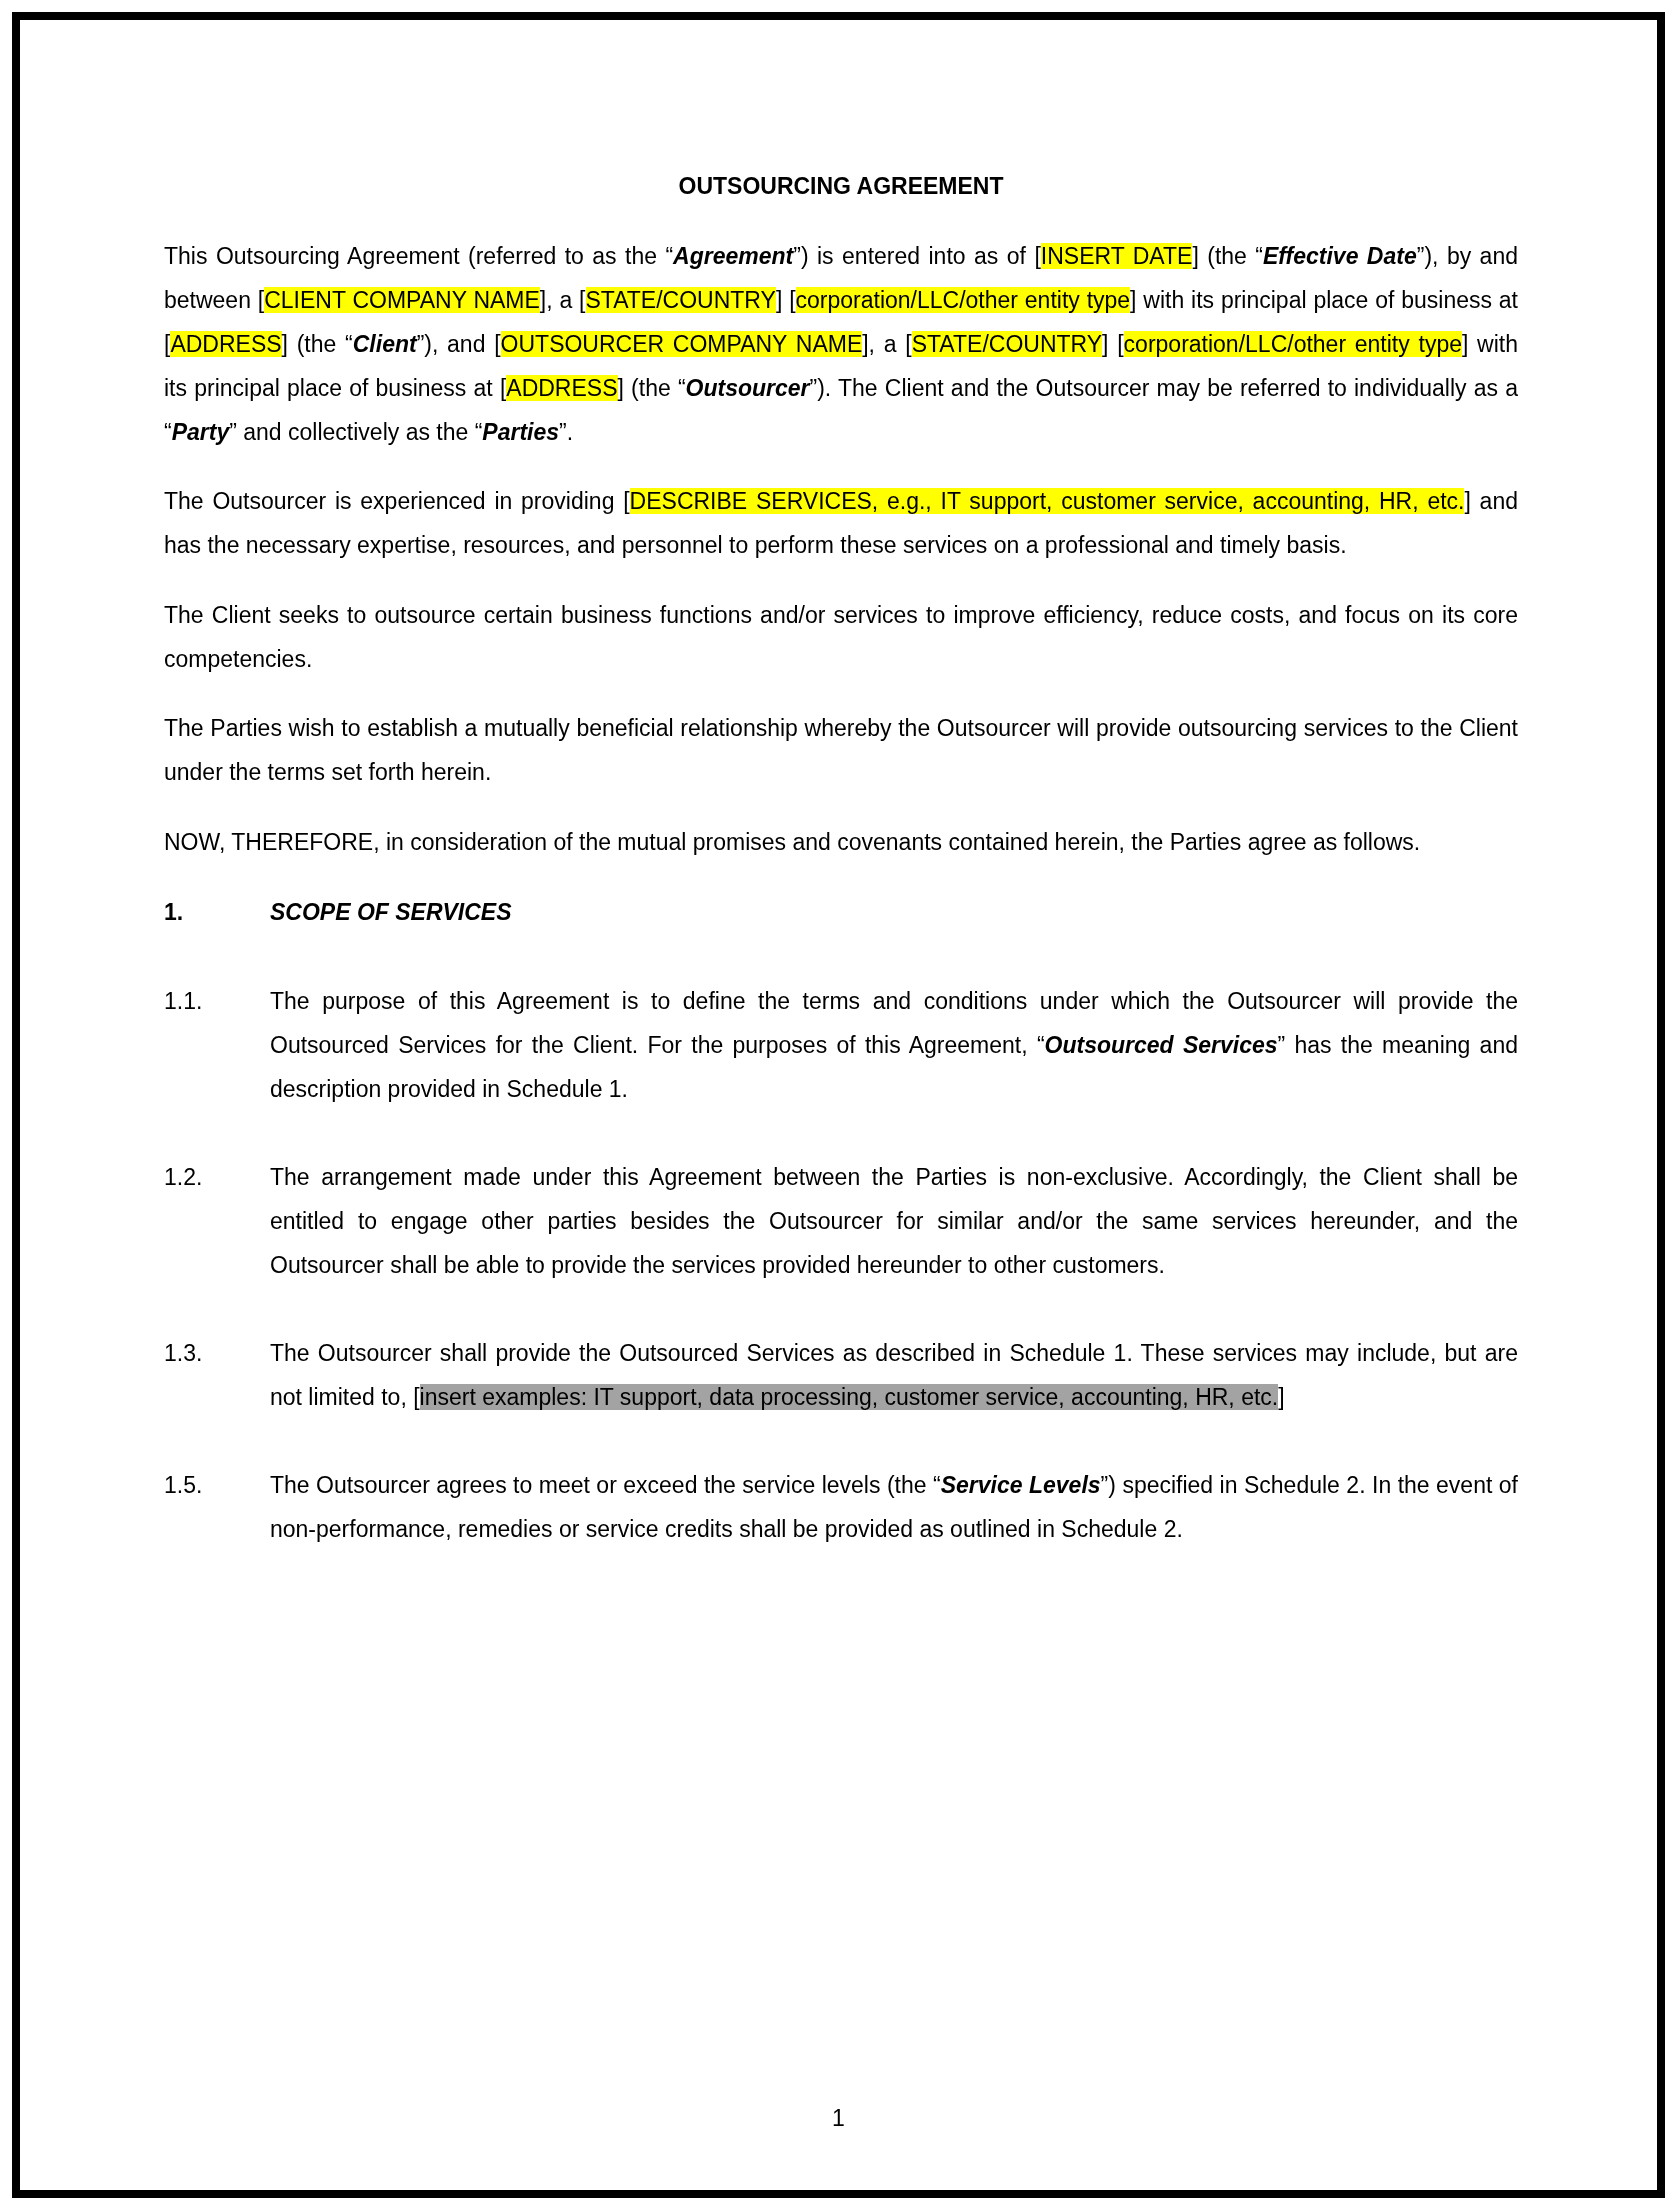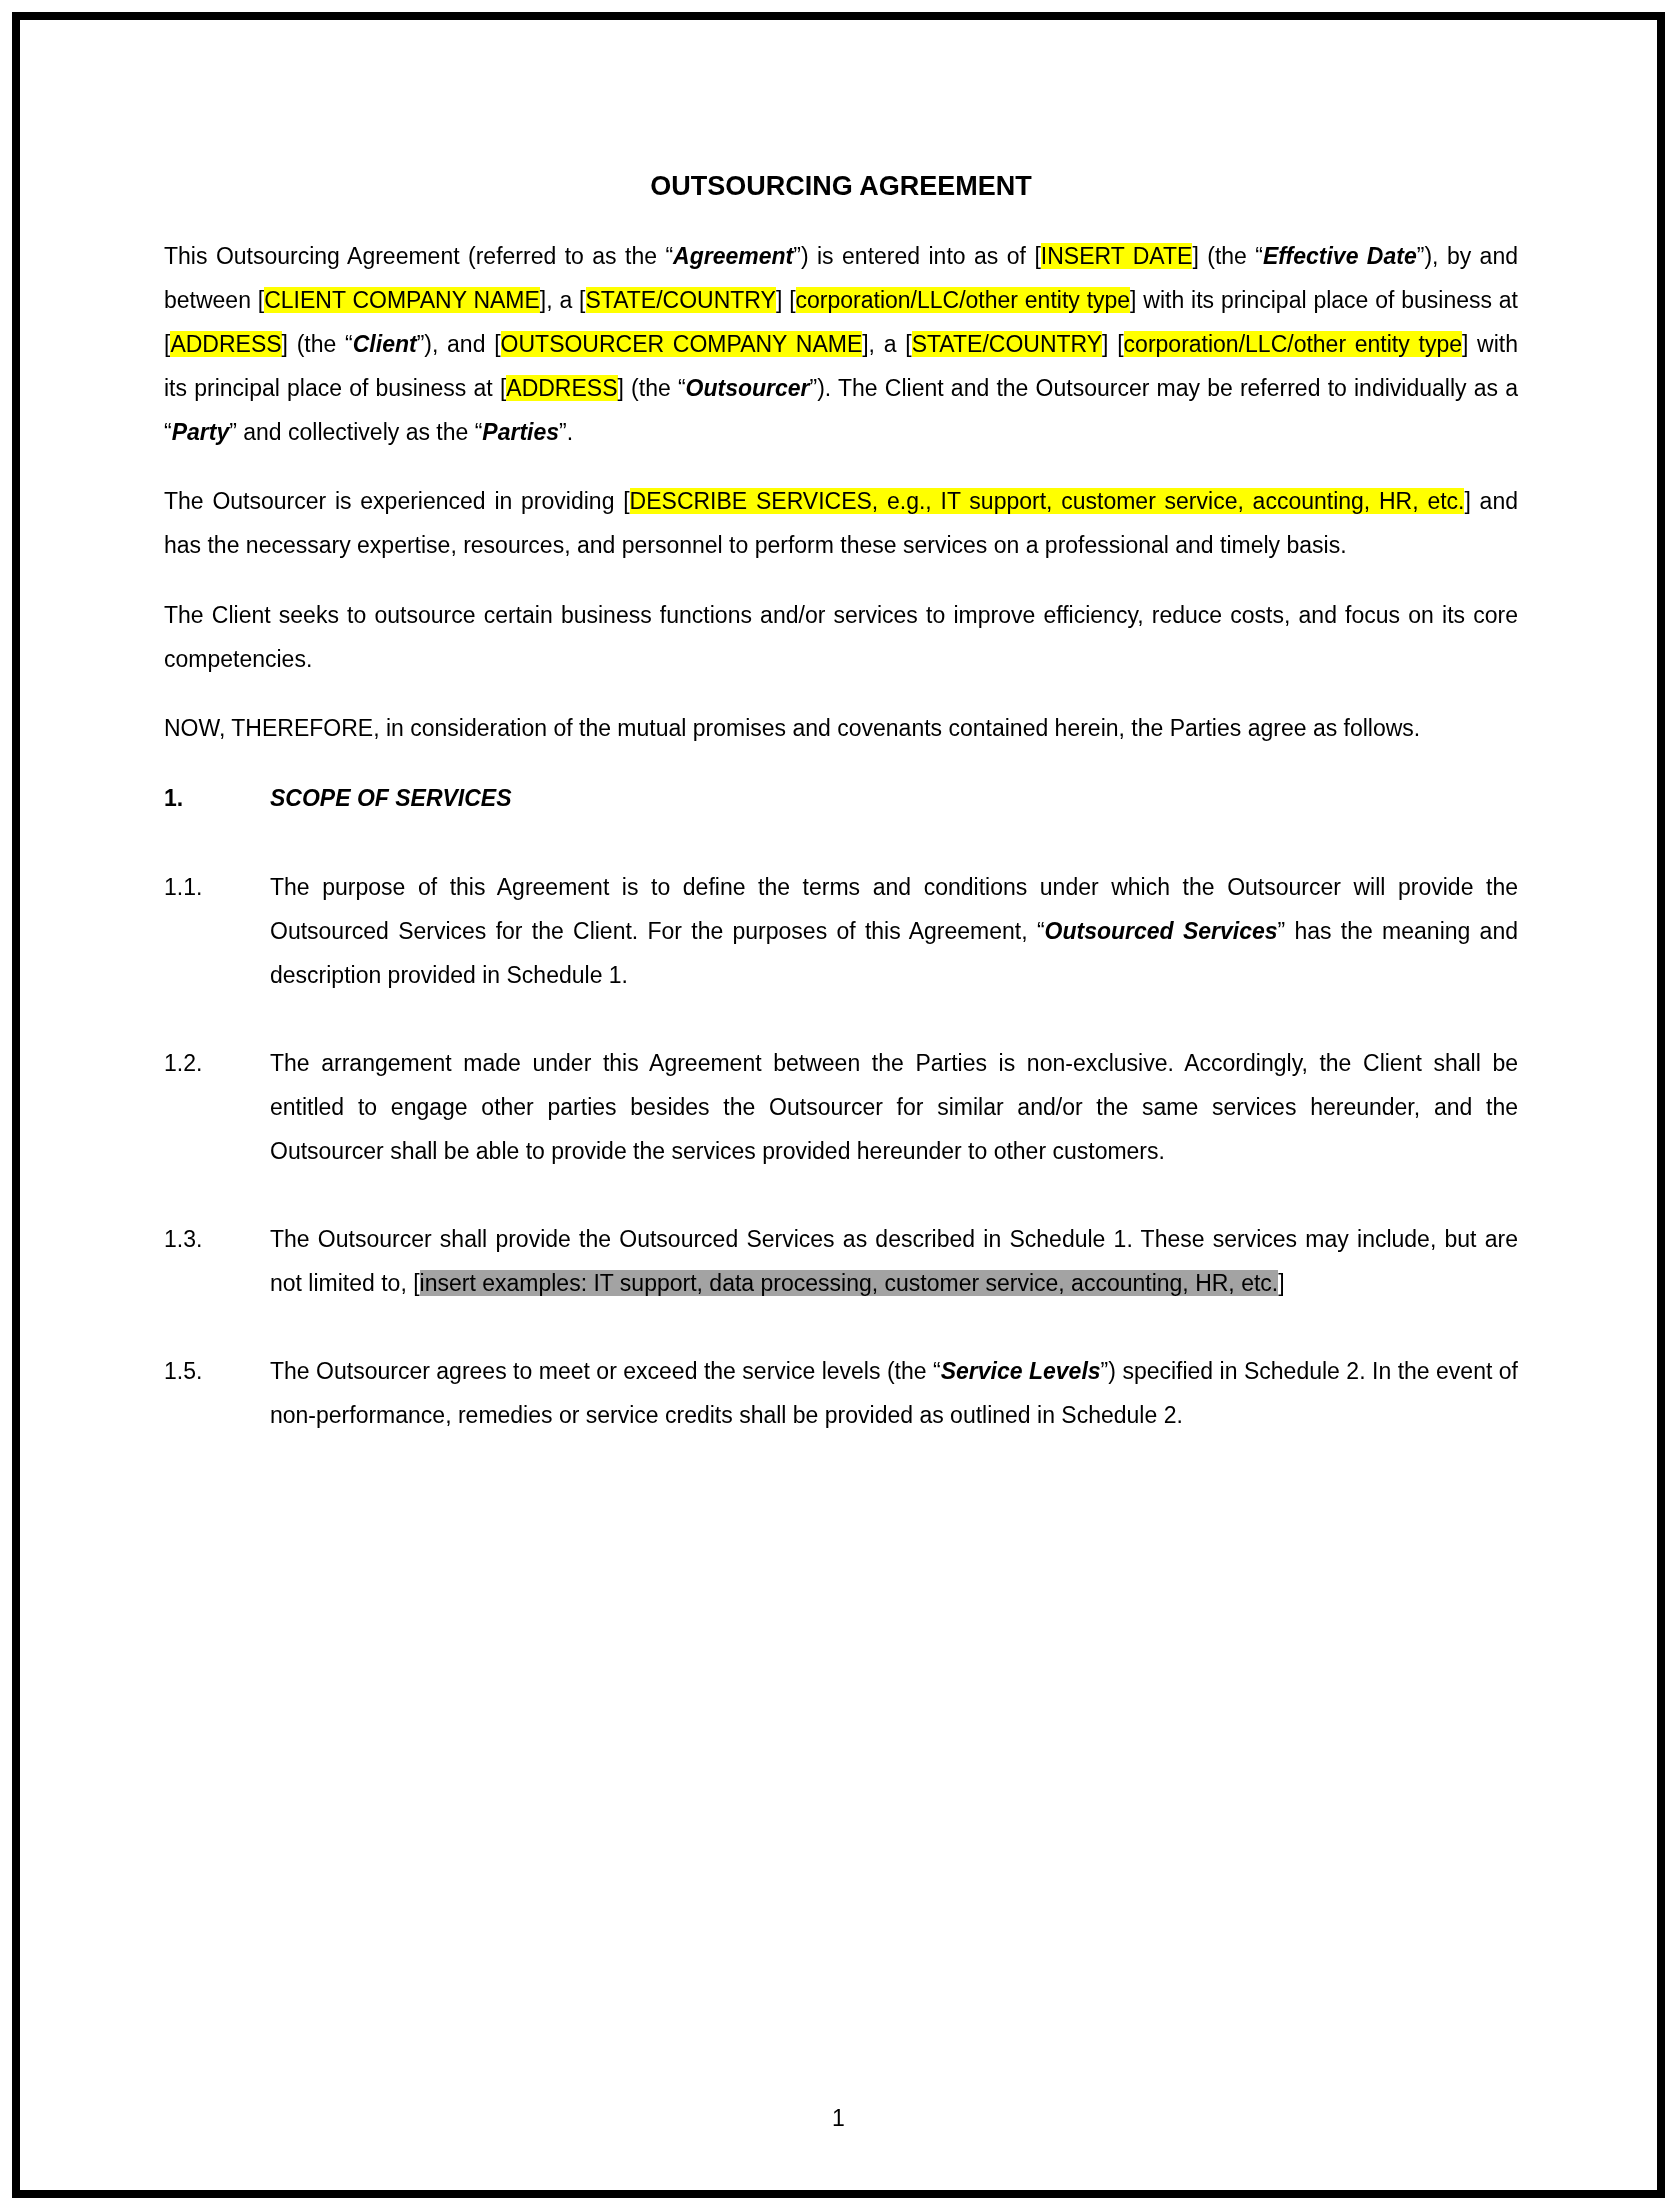--- a/index.html
+++ b/index.html
@@ -21,21 +21,21 @@
     border: 8.8px solid #000000;
     pointer-events: none;
   }
   .content {
     position: absolute;
     left: 164px;
     right: 159px;
     top: 164px;
   }
   .doc-title {
-    font-size: 27px;
+    font-size: 23px;
     font-weight: bold;
     text-align: center;
     margin: 0 0 25.6px 0;
     line-height: 44px;
   }
   .para {
     margin: 0 0 25.6px 0;
     text-align: justify;
   }
   .numbered {
@@ -67,20 +67,21 @@
 <body>
 
 <div class="page">
   <div class="frame"></div>
   <div class="content">
     <h1 class="doc-title">OUTSOURCING AGREEMENT</h1>
     <div>
         <p class="para"><span>This Outsourcing Agreement (referred to as the “</span><span class="bold">Agreement</span><span>”) is entered into as of [</span><span style="background-color: rgb(255, 255, 0);">INSERT DATE</span><span>] (the “</span><span class="bold">Effective Date</span><span>”), by and between [</span><span style="background-color: rgb(255, 255, 0);">CLIENT COMPANY NAME</span><span>], a [</span><span style="background-color: rgb(255, 255, 0);">STATE/COUNTRY</span><span>] [</span><span style="background-color: rgb(255, 255, 0);">corporation/LLC/other entity type</span><span>] with its principal place of business at [</span><span style="background-color: rgb(255, 255, 0);">ADDRESS</span><span>] (the “</span><span class="bold">Client</span><span>”), and [</span><span style="background-color: rgb(255, 255, 0);">OUTSOURCER COMPANY NAME</span><span>], a [</span><span style="background-color: rgb(255, 255, 0);">STATE/COUNTRY</span><span>] [</span><span style="background-color: rgb(255, 255, 0);">corporation/LLC/other entity type</span><span>] with its principal place of business at [</span><span style="background-color: rgb(255, 255, 0);">ADDRESS</span><span>] (the “</span><span class="bold">Outsourcer</span><span>”). The Client and the Outsourcer may be referred to individually as a “</span><span class="bold">Party</span><span>” and collectively as the “</span><span class="bold">Parties</span><span>”.</span></p>
         <p class="para"><span>The Outsourcer is experienced in providing [</span><span style="background-color: rgb(255, 255, 0);">DESCRIBE SERVICES, e.g., IT support, customer service, accounting, HR, etc.</span><span>] and has the necessary expertise, resources, and personnel to perform these services on a professional and timely basis.</span></p>
         <p class="para"><span>The Client seeks to outsource certain business functions and/or services to improve efficiency, reduce costs, and focus on its core competencies.</span></p>
+        <p class="para"><span>The Parties wish to establish a mutually beneficial relationship whereby the Outsourcer will provide outsourcing services to the Client under the terms set forth herein.</span></p>
         <p class="para"><span>NOW, THEREFORE, in consideration of the mutual promises and covenants contained herein, the Parties agree as follows.</span></p>
         <div class="numbered heading">
           <span class="num">1.</span>
           <span class="body"><span class="bold">SCOPE OF SERVICES</span></span>
         </div>
         <div class="numbered">
           <span class="num">1.1.</span>
           <span class="body"><span>The purpose of this Agreement is to define the terms and conditions under which the Outsourcer will provide the Outsourced Services for the Client. For the purposes of this Agreement, “</span><span class="bold">Outsourced Services</span><span>” has the meaning and description provided in Schedule 1.</span></span>
         </div>
         <div class="numbered">

